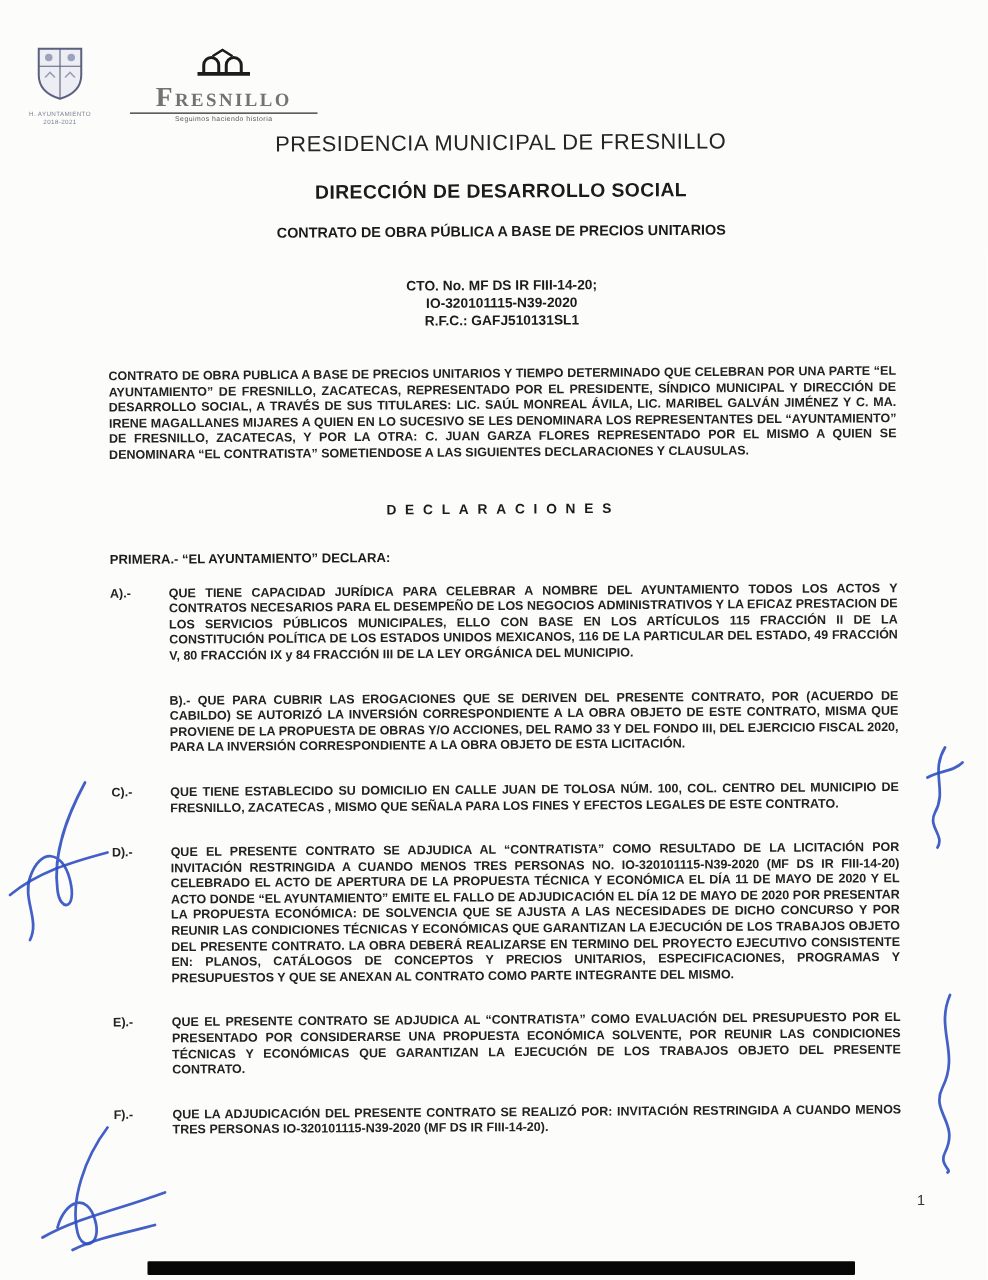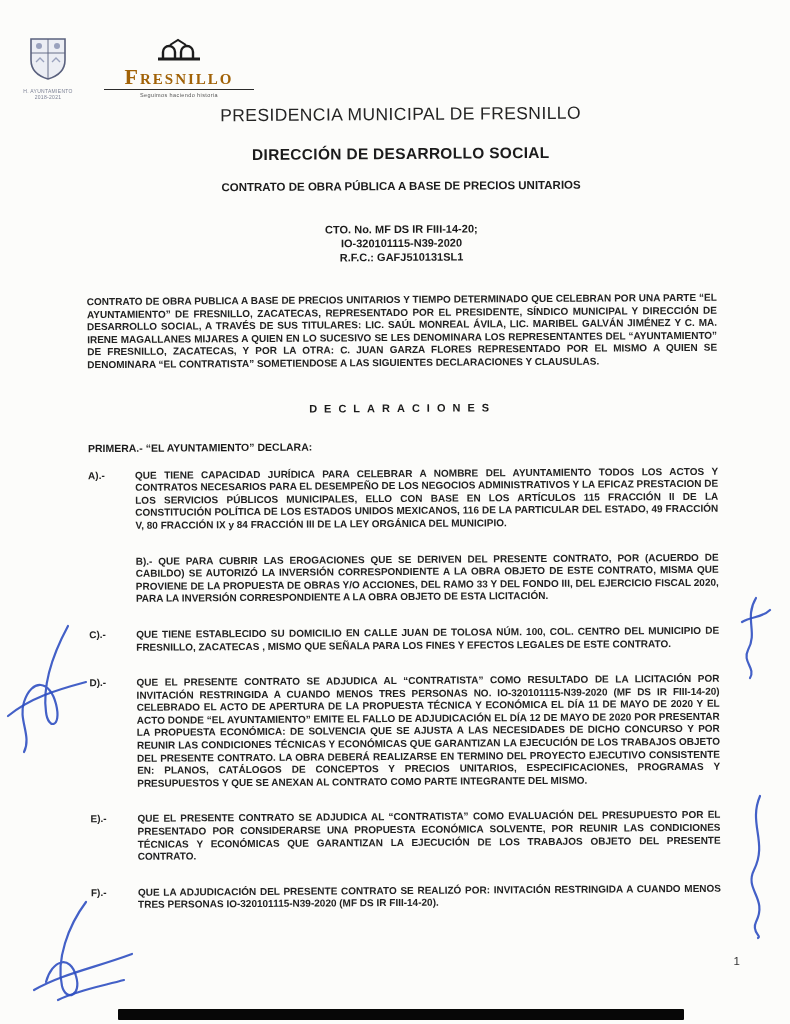--- a/index.html
+++ b/index.html
@@ -14,21 +14,21 @@
   }
   
   .logos{position:absolute;top:36px;left:22px;display:flex;align-items:flex-start;gap:30px;}
   .crest{width:52px;text-align:center;}
   .crest-caption{font-size:5px;color:#7a7f93;line-height:6px;margin-top:2px;letter-spacing:.3px;}
   .brand{width:150px;text-align:center;margin-top:2px;}
   .brand-word{
     font-family:"Liberation Serif", serif;
     font-variant:small-caps;
     font-weight:bold;
-    font-size:22px;letter-spacing:2px;color:#a16207;line-height:22px;
+    font-size:22px;letter-spacing:2px;color:#737373;line-height:22px;
     border-bottom:1px solid #2a2a2a;padding-bottom:1px;
   }
   .brand-tag{font-size:5.5px;color:#555;margin-top:2px;letter-spacing:.4px;}
   
   .content{
     position:absolute;left:0;top:0;width:790px;
     box-sizing:border-box;
     padding:104px 72px 0 88px;
     transform:rotate(-0.4deg);
   }

